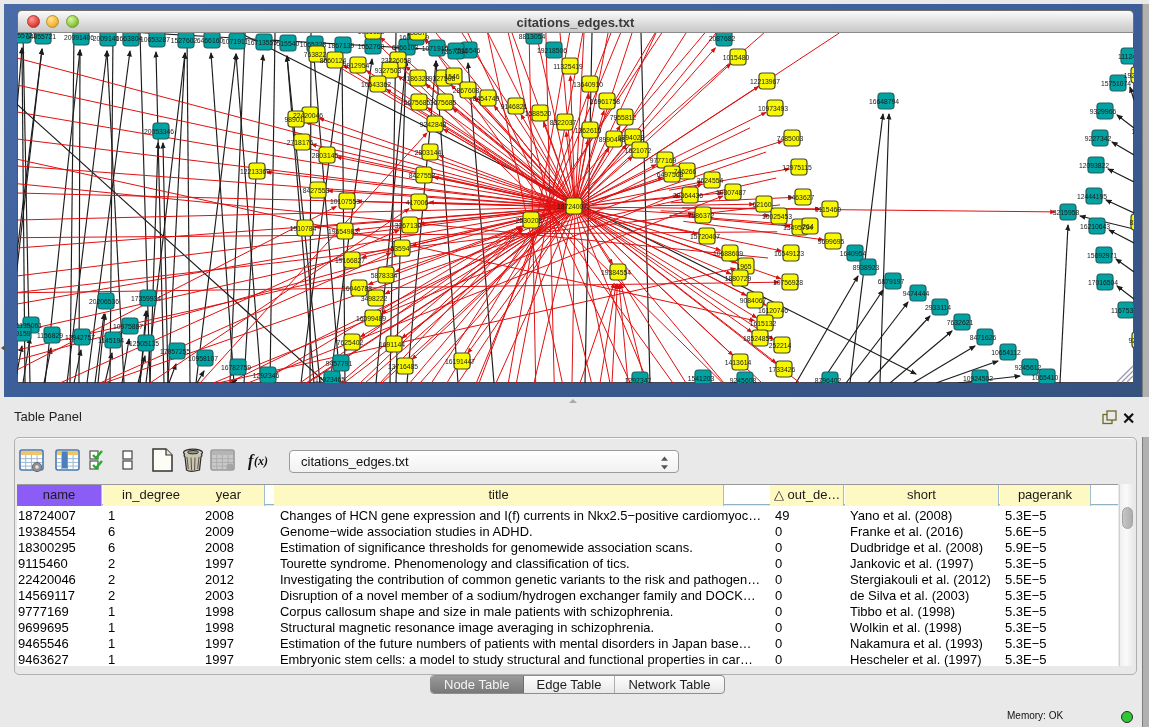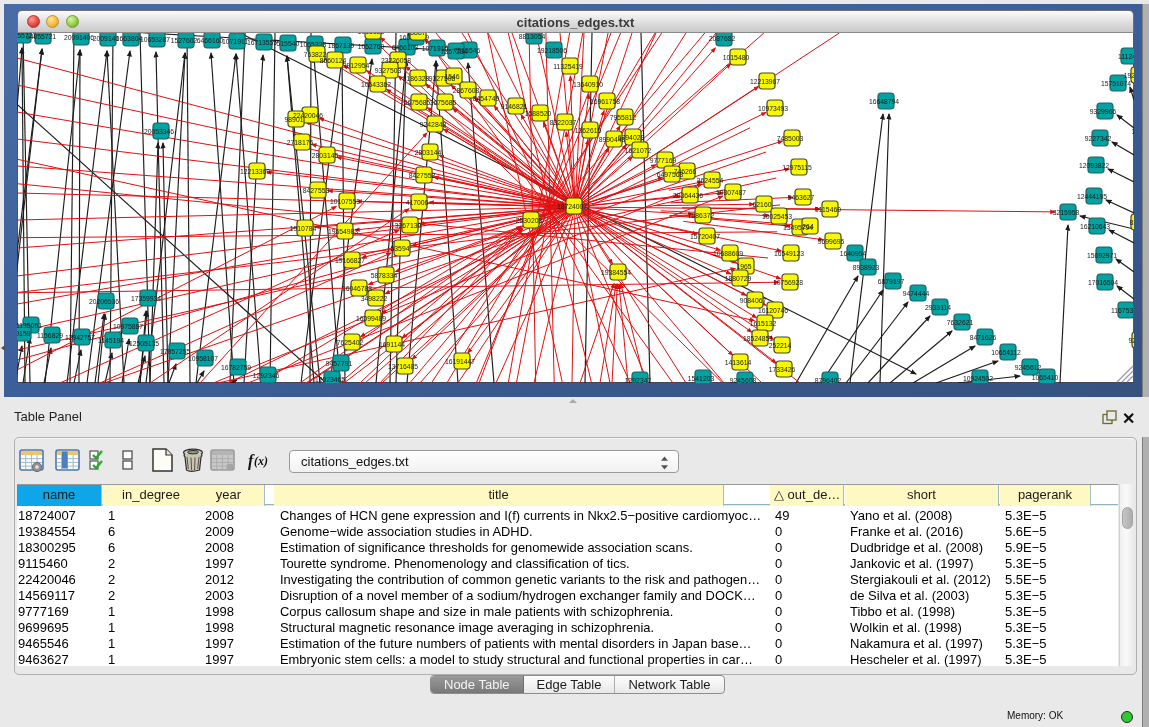--- a/index.html
+++ b/index.html
@@ -688,21 +688,21 @@
     <text x="240" y="25" font-family="Liberation Serif" font-style="italic" font-weight="bold" font-size="12" fill="#111">(x)</text>
   </svg>
 <div style="position:absolute;left:289px;top:450px;width:390px;height:23px;background:linear-gradient(#fff,#f1f1f1);border:1px solid #9b9b9b;border-radius:4px">
     <span style="position:absolute;left:11px;top:3px;font-size:13px;color:#111">citations_edges.txt</span>
     <svg width="9" height="14" style="position:absolute;right:9px;top:5px">
       <path d="M4.5 0.5 L8 4.7 H1 z" fill="#555"></path>
       <path d="M4.5 13.5 L8 9.3 H1 z" fill="#555"></path>
     </svg>
   </div>
 <div id="thead">
- <div class="hc" style="left:0;width:85px;background:#0ea5e9;border-right:1px solid #b9b9b9">name</div>
+ <div class="hc" style="left:0;width:85px;background:#8b5cf6;border-right:1px solid #b9b9b9">name</div>
  <div class="hc" style="left:86px;width:97px">in_degree</div>
  <div class="hc" style="left:176px;width:72px">year</div>
  <div class="hc" style="left:257px;width:450px">title</div>
  <div class="hc" style="left:753px;width:74px;text-align:left;padding-left:4px">△ out_de…</div>
  <div class="hc" style="left:828px;width:154px">short</div>
  <div class="hc" style="left:983px;width:91px">pagerank</div>
 </div>
 <div id="tbody"></div>
 <div class="tr" style="top:508px">
     <span style="left:1px">18724007</span>
@@ -775,21 +775,21 @@
     <span style="left:758px">0</span>
     <span style="left:833px">Wolkin et al. (1998)</span>
     <span style="left:988px">5.3E−5</span>
   </div>
 <div class="tr" style="top:636px">
     <span style="left:1px">9465546</span>
     <span style="left:91px">1</span>
     <span style="left:188px">1997</span>
     <span style="left:263px;font-size:12.9px">Estimation of the future numbers of patients with mental disorders in Japan base…</span>
     <span style="left:758px">0</span>
-    <span style="left:833px">Nakamura et al. (1997)</span>
+    <span style="left:833px">Nakamura et al. (1993)</span>
     <span style="left:988px">5.3E−5</span>
   </div>
 <div class="tr" style="top:652px">
     <span style="left:1px">9463627</span>
     <span style="left:91px">1</span>
     <span style="left:188px">1997</span>
     <span style="left:263px;font-size:12.9px">Embryonic stem cells: a model to study structural and functional properties in car…</span>
     <span style="left:758px">0</span>
     <span style="left:833px">Hescheler et al. (1997)</span>
     <span style="left:988px">5.3E−5</span>

